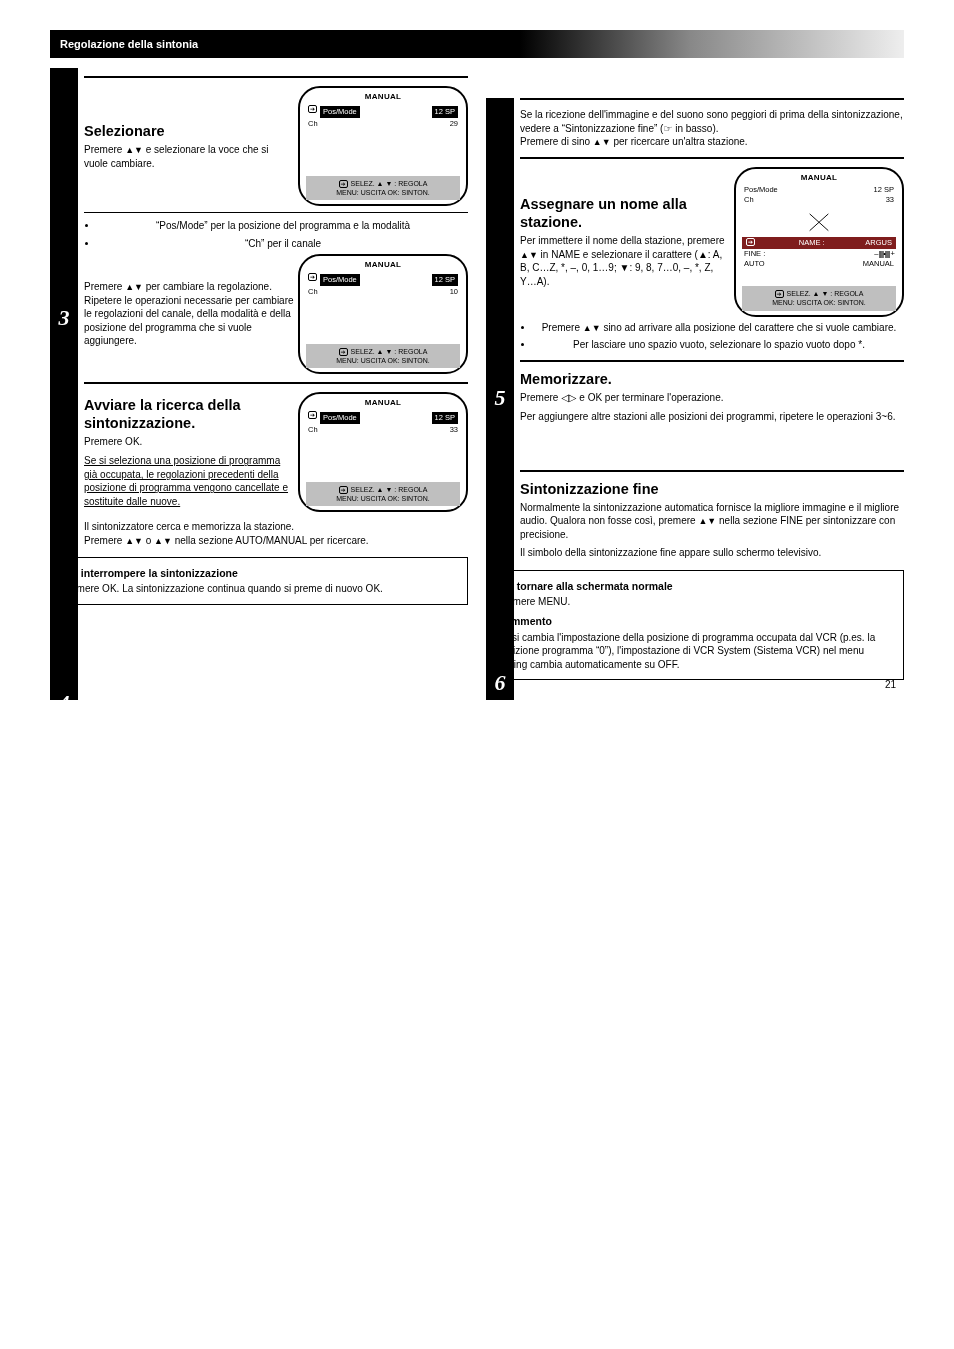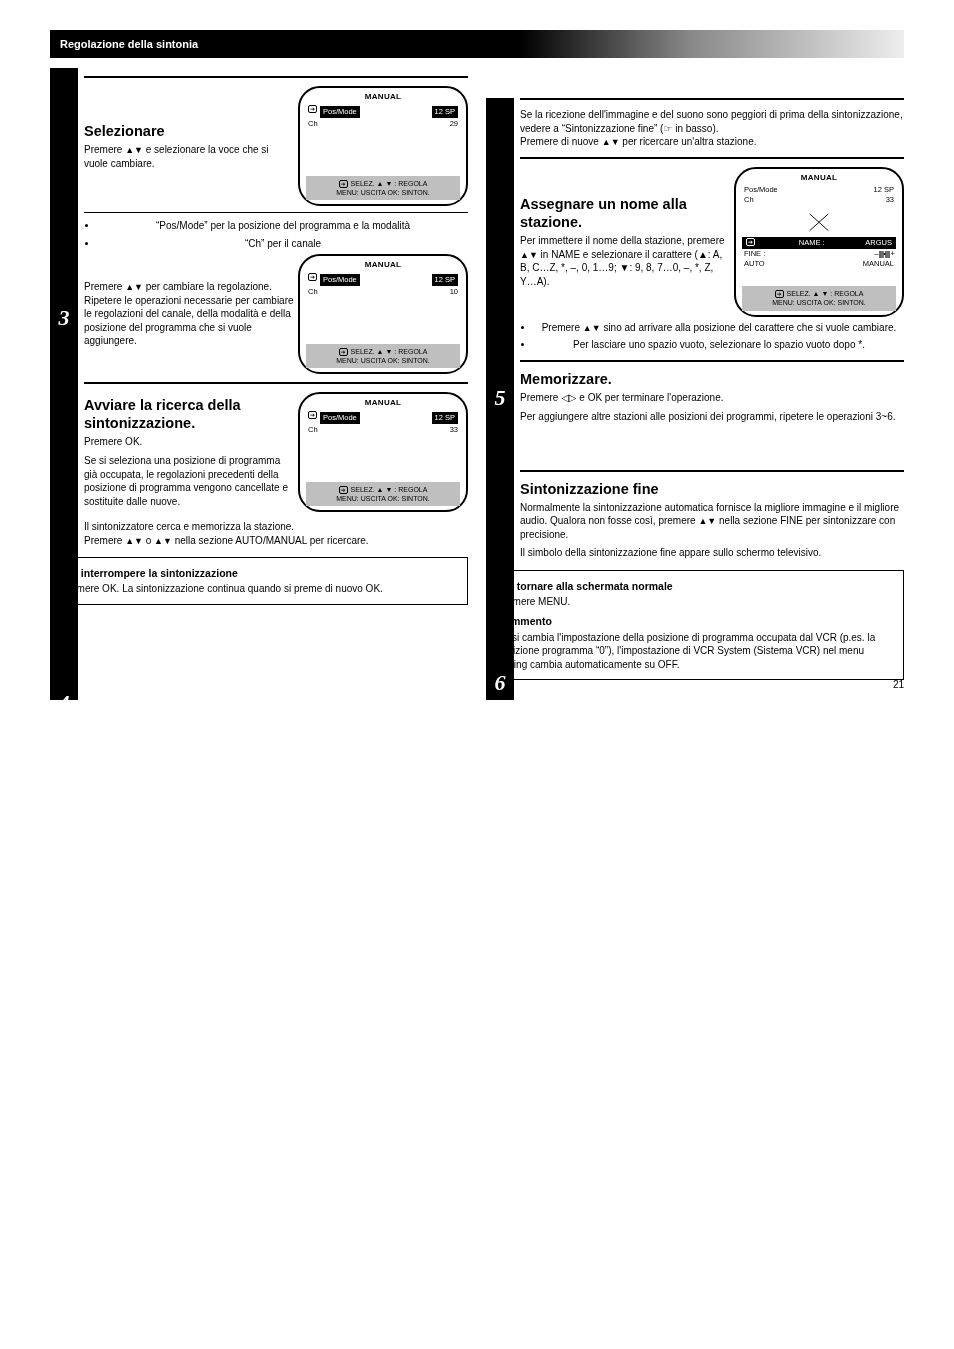--- a/index.html
+++ b/index.html
@@ -81,21 +81,21 @@
   }
   .pill {
     background: #000;
     color: #fff;
     font-size: 7.5px;
     padding: 1px 3px;
     display: inline-block;
     margin: 1px 0;
   }
   .osd-row { display: flex; justify-content: space-between; padding: 0 2px; font-size: 7.5px; }
-  .osd-row.sel { background: #000000; color: #fff; }
+  .osd-row.sel { background: #7f1d1d; color: #fff; }
   .osd-head { font-size: 8px; font-weight: bold; letter-spacing: 0.3px; text-align: center; margin-bottom: 2px; }
   .fn-icon {
     display: inline-flex;
     width: 9px; height: 8px;
     border: 1.2px solid #000;
     border-radius: 2px;
     align-items: center; justify-content: center;
     margin-right: 3px;
     vertical-align: middle;
     position: relative;
@@ -203,21 +203,21 @@
           </div>
         </div>
       </div>
 
       <hr class="thick">
 
       <div class="step-row">
         <div class="text">
           <div class="step-title">Avviare la ricerca della sintonizzazione.</div>
           <div class="step-body">Premere OK.</div>
-          <div class="step-body" style="margin-top:6px;">Se si seleziona una posizione di programma già occupata, le regolazioni precedenti della posizione di programma vengono cancellate e sostituite dalle nuove.</div>
+          <div class="step-body" style="margin-top:6px;text-decoration:underline;">Se si seleziona una posizione di programma già occupata, le regolazioni precedenti della posizione di programma vengono cancellate e sostituite dalle nuove.</div>
         </div>
         <div class="osd">
           <div class="osd-top">
             <div class="osd-head">MANUAL</div>
             <div class="osd-row">
                 <span class="fn-icon"></span>
                 <span style="flex:1;display:flex;justify-content:space-between;">
                   <span class="pill">Pos/Mode</span>
                   <span class="pill">12 SP</span>
                 </span>
@@ -258,21 +258,21 @@
             <circle cx="15" cy="15" r="10" fill="none" stroke="#fff" stroke-width="1.3"></circle>
             <line x1="15" y1="6" x2="15" y2="14" stroke="#fff" stroke-width="1.3"></line>
           </svg>
       </div>
     </div>
 
     <div class="content">
       <hr class="thick" style="margin-top:30px;">
       <div class="step-body">
         <span>Se la ricezione dell'immagine e del suono sono peggiori di prima della sintonizzazione, vedere a “Sintonizzazione fine” (</span><span>☞</span><span> in basso).</span><br>
-        <span>Premere di nuove </span><span class="tri">▲▼</span><span> per ricercare un'altra stazione.</span>
+        <span>Premere di sino </span><span class="tri">▲▼</span><span> per ricercare un'altra stazione.</span>
       </div>
 
       <hr class="thick">
 
       <div class="step-row">
         <div class="text">
           <div class="step-title">Assegnare un nome alla stazione.</div>
           <div class="step-body">
             <span>Per immettere il nome della stazione, premere </span><span class="tri">▲▼</span><span> in NAME e selezionare il carattere (▲: A, B, C…Z, *, –, 0, 1…9; ▼: 9, 8, 7…0, –, *, Z, Y…A).</span>
           </div>
@@ -341,16 +341,16 @@
       <div class="step-body" style="margin-top:5px;">Il simbolo della sintonizzazione fine appare sullo schermo televisivo.</div>
     </div>
 
     <div class="infobox">
       <div class="infobox-title">Per tornare alla schermata normale</div>
       <div>Premere MENU.</div>
       <div class="infobox-title" style="margin-top:6px;">Commento</div>
       <div>Se si cambia l'impostazione della posizione di programma occupata dal VCR (p.es. la posizione programma “0”), l'impostazione di VCR System (Sistema VCR) nel menu Tuning cambia automaticamente su OFF.</div>
     </div>
 
-    <div class="page-num" style="right:0;">21</div>
+    <div class="page-num" style="right:8px;">21</div>
   </div>
 
 </div>
 
 </body></html>

